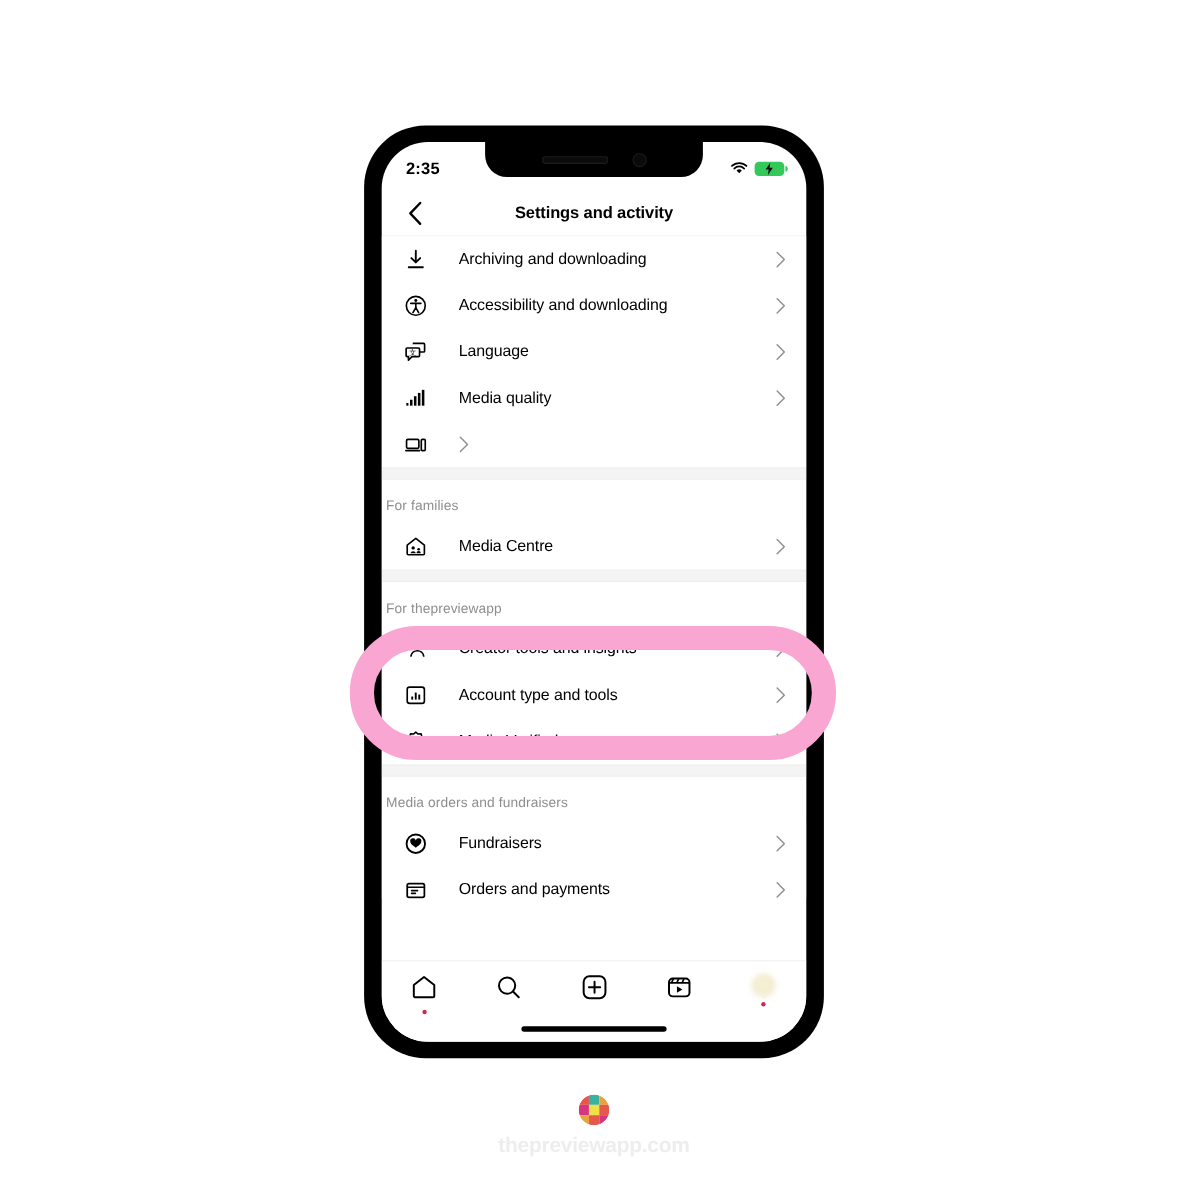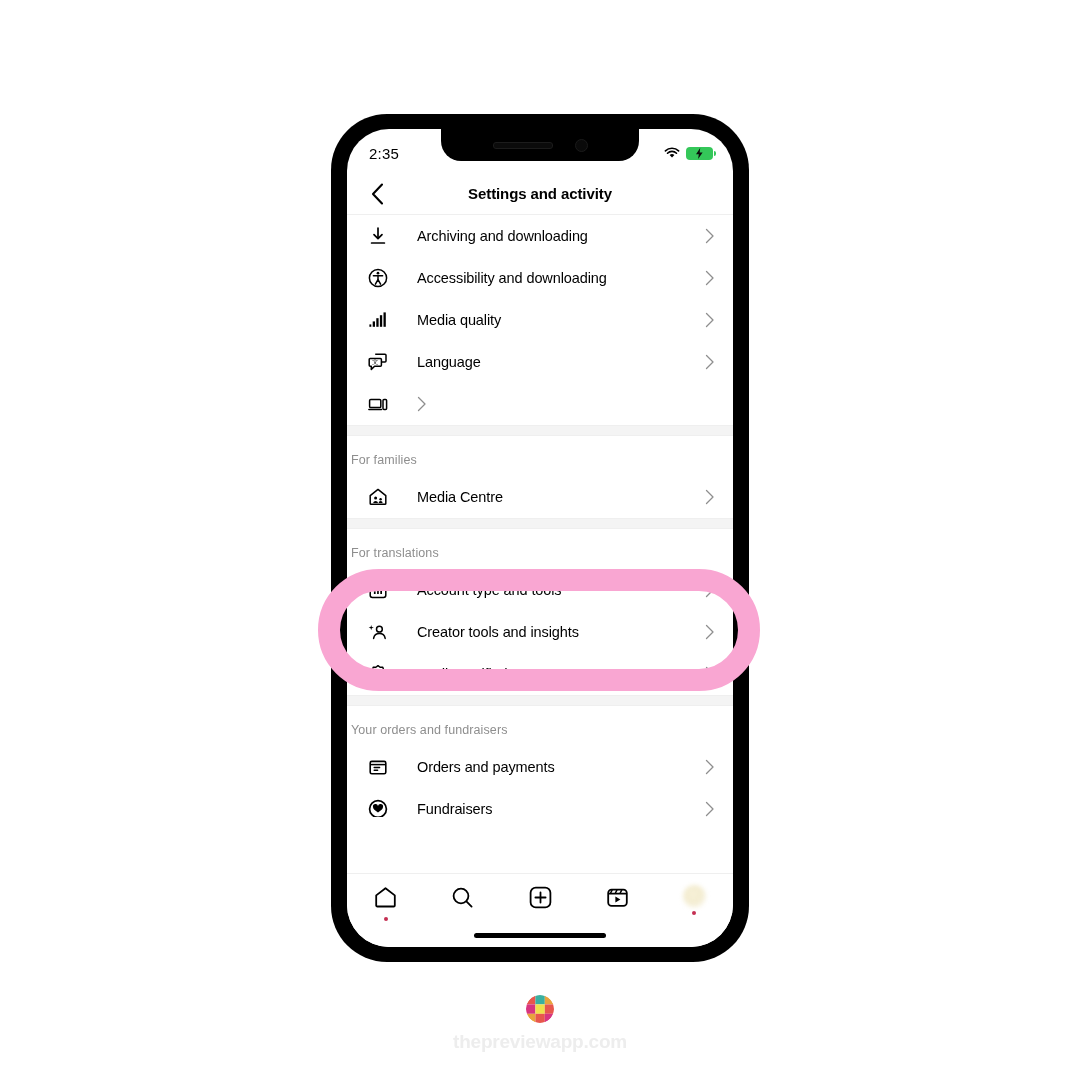--- a/index.html
+++ b/index.html
@@ -74,21 +74,21 @@
     height: 44px;
     display: flex;
     align-items: center;
     justify-content: space-between;
     padding: 0 20px 0 22px;
     box-sizing: border-box;
     z-index: 20;
   }
   #status-time {
     font-size: 15px;
-    font-weight: normal;
+    font-weight: bold;
     color: #000;
     letter-spacing: 0.2px;
     margin-top: 4px;
   }
   #status-right {
     display: flex;
     align-items: center;
     gap: 6px;
     margin-top: 4px;
   }
@@ -351,54 +351,54 @@
           <span class="chevron">
             <svg width="10" height="16" viewBox="0 0 10 16">
                 <path d="M1.5 1.5 L8 8 L1.5 14.5" stroke="#8e8e8e" stroke-width="1.3" fill="none" stroke-linecap="round" stroke-linejoin="round"></path>
               </svg>
           </span>
         </div>
 
         <div class="row">
           <span class="row-icon">
             <svg width="20" height="20" viewBox="0 0 20 20">
+              <path d="M7.2 2.2 H17 a1 1 0 0 1 1 1 V9 a1 1 0 0 1 -1 1 H13.8" stroke="#000" stroke-width="1.5" fill="none" stroke-linejoin="round"></path>
+              <path d="M2.2 6.4 H12.4 a1 1 0 0 1 1 1 V13.2 a1 1 0 0 1 -1 1 H6.6 L3.3 17.4 V14.2 H2.2 a1 1 0 0 1 -1 -1 V7.4 a1 1 0 0 1 1 -1 Z" stroke="#000" stroke-width="1.5" fill="#fff" stroke-linejoin="round"></path>
+              <text x="7.3" y="12.4" font-size="6.4" font-family="'Liberation Sans', sans-serif" text-anchor="middle" fill="#000">文</text>
+            </svg>
+          </span>
+          <span class="row-label">Language</span>
+          <span class="chevron">
+            <svg width="10" height="16" viewBox="0 0 10 16">
+                <path d="M1.5 1.5 L8 8 L1.5 14.5" stroke="#8e8e8e" stroke-width="1.3" fill="none" stroke-linecap="round" stroke-linejoin="round"></path>
+              </svg>
+          </span>
+        </div>
+
+        <div class="row">
+          <span class="row-icon">
+            <svg width="20" height="20" viewBox="0 0 20 20">
               <rect x="1.4" y="14.4" width="1.9" height="2.4" fill="#000"></rect>
               <rect x="4.7" y="11.4" width="2.3" height="5.4" fill="#000"></rect>
               <rect x="8.3" y="8.2" width="2.3" height="8.6" fill="#000"></rect>
               <rect x="11.9" y="5.2" width="2.3" height="11.6" fill="#000"></rect>
               <rect x="15.5" y="2.4" width="2.3" height="14.4" fill="#000"></rect>
             </svg>
           </span>
           <span class="row-label">Media quality</span>
           <span class="chevron">
             <svg width="10" height="16" viewBox="0 0 10 16">
                 <path d="M1.5 1.5 L8 8 L1.5 14.5" stroke="#8e8e8e" stroke-width="1.3" fill="none" stroke-linecap="round" stroke-linejoin="round"></path>
               </svg>
           </span>
         </div>
 
         <div class="row">
           <span class="row-icon">
             <svg width="20" height="20" viewBox="0 0 20 20">
-              <path d="M7.2 2.2 H17 a1 1 0 0 1 1 1 V9 a1 1 0 0 1 -1 1 H13.8" stroke="#000" stroke-width="1.5" fill="none" stroke-linejoin="round"></path>
-              <path d="M2.2 6.4 H12.4 a1 1 0 0 1 1 1 V13.2 a1 1 0 0 1 -1 1 H6.6 L3.3 17.4 V14.2 H2.2 a1 1 0 0 1 -1 -1 V7.4 a1 1 0 0 1 1 -1 Z" stroke="#000" stroke-width="1.5" fill="#fff" stroke-linejoin="round"></path>
-              <text x="7.3" y="12.4" font-size="6.4" font-family="'Liberation Sans', sans-serif" text-anchor="middle" fill="#000">文</text>
-            </svg>
-          </span>
-          <span class="row-label">Language</span>
-          <span class="chevron">
-            <svg width="10" height="16" viewBox="0 0 10 16">
-                <path d="M1.5 1.5 L8 8 L1.5 14.5" stroke="#8e8e8e" stroke-width="1.3" fill="none" stroke-linecap="round" stroke-linejoin="round"></path>
-              </svg>
-          </span>
-        </div>
-
-        <div class="row">
-          <span class="row-icon">
-            <svg width="20" height="20" viewBox="0 0 20 20">
               <rect x="1.6" y="5.4" width="11.2" height="8.2" rx="1.2" stroke="#000" stroke-width="1.5" fill="none"></rect>
               <path d="M0.9 15.6 H13.5" stroke="#000" stroke-width="1.5" stroke-linecap="round"></path>
               <rect x="15" y="5.4" width="3.6" height="10.2" rx="1" stroke="#000" stroke-width="1.5" fill="none"></rect>
             </svg>
           </span>
           <span class="chevron">
             <svg width="10" height="16" viewBox="0 0 10 16">
                 <path d="M1.5 1.5 L8 8 L1.5 14.5" stroke="#8e8e8e" stroke-width="1.3" fill="none" stroke-linecap="round" stroke-linejoin="round"></path>
               </svg>
           </span>
@@ -424,21 +424,37 @@
             <svg width="10" height="16" viewBox="0 0 10 16">
                 <path d="M1.5 1.5 L8 8 L1.5 14.5" stroke="#8e8e8e" stroke-width="1.3" fill="none" stroke-linecap="round" stroke-linejoin="round"></path>
               </svg>
           </span>
         </div>
       </div>
 
       <div class="section-gap"></div>
 
       <div>
-        <div class="section-header">For translations</div>
+        <div class="section-header">For thepreviewapp</div>
+
+        <div class="row">
+          <span class="row-icon">
+            <svg width="20" height="20" viewBox="0 0 20 20">
+              <path d="M3.2 3 L3.8 5 L5.8 5.6 L3.8 6.2 L3.2 8.2 L2.6 6.2 L0.6 5.6 L2.6 5 Z" fill="#000"></path>
+              <circle cx="11.4" cy="7.2" r="2.9" stroke="#000" stroke-width="1.5" fill="none"></circle>
+              <path d="M5.6 16.4 a5.9 5.9 0 0 1 11.6 0" stroke="#000" stroke-width="1.5" fill="none" stroke-linecap="round"></path>
+            </svg>
+          </span>
+          <span class="row-label">Creator tools and insights</span>
+          <span class="chevron">
+            <svg width="10" height="16" viewBox="0 0 10 16">
+                <path d="M1.5 1.5 L8 8 L1.5 14.5" stroke="#8e8e8e" stroke-width="1.3" fill="none" stroke-linecap="round" stroke-linejoin="round"></path>
+              </svg>
+          </span>
+        </div>
 
         <div class="row">
           <span class="row-icon">
             <svg width="20" height="20" viewBox="0 0 20 20">
               <rect x="2.2" y="2.6" width="15.6" height="14.8" rx="2.2" stroke="#000" stroke-width="1.5" fill="none"></rect>
               <rect x="5.9" y="11.2" width="1.7" height="2.8" fill="#000"></rect>
               <rect x="9.1" y="7.6" width="1.7" height="6.4" fill="#000"></rect>
               <rect x="12.3" y="9.4" width="1.7" height="4.6" fill="#000"></rect>
             </svg>
           </span>
@@ -446,78 +462,62 @@
           <span class="chevron">
             <svg width="10" height="16" viewBox="0 0 10 16">
                 <path d="M1.5 1.5 L8 8 L1.5 14.5" stroke="#8e8e8e" stroke-width="1.3" fill="none" stroke-linecap="round" stroke-linejoin="round"></path>
               </svg>
           </span>
         </div>
 
         <div class="row">
           <span class="row-icon">
             <svg width="20" height="20" viewBox="0 0 20 20">
-              <path d="M3.2 3 L3.8 5 L5.8 5.6 L3.8 6.2 L3.2 8.2 L2.6 6.2 L0.6 5.6 L2.6 5 Z" fill="#000"></path>
-              <circle cx="11.4" cy="7.2" r="2.9" stroke="#000" stroke-width="1.5" fill="none"></circle>
-              <path d="M5.6 16.4 a5.9 5.9 0 0 1 11.6 0" stroke="#000" stroke-width="1.5" fill="none" stroke-linecap="round"></path>
-            </svg>
-          </span>
-          <span class="row-label">Creator tools and insights</span>
-          <span class="chevron">
-            <svg width="10" height="16" viewBox="0 0 10 16">
-                <path d="M1.5 1.5 L8 8 L1.5 14.5" stroke="#8e8e8e" stroke-width="1.3" fill="none" stroke-linecap="round" stroke-linejoin="round"></path>
-              </svg>
-          </span>
-        </div>
-
-        <div class="row">
-          <span class="row-icon">
-            <svg width="20" height="20" viewBox="0 0 20 20">
               <path d="M10 1.6 L12.1 3.3 L14.8 3.1 L15.5 5.7 L17.9 7 L17 9.6 L17.9 12.2 L15.5 13.5 L14.8 16.1 L12.1 15.9 L10 17.6 L7.9 15.9 L5.2 16.1 L4.5 13.5 L2.1 12.2 L3 9.6 L2.1 7 L4.5 5.7 L5.2 3.1 L7.9 3.3 Z" stroke="#000" stroke-width="1.4" fill="none" stroke-linejoin="round"></path>
             </svg>
           </span>
           <span class="row-label">Media Verified</span>
           <span class="row-value">Not subscribed</span>
           <span class="chevron">
             <svg width="10" height="16" viewBox="0 0 10 16">
                 <path d="M1.5 1.5 L8 8 L1.5 14.5" stroke="#8e8e8e" stroke-width="1.3" fill="none" stroke-linecap="round" stroke-linejoin="round"></path>
               </svg>
           </span>
         </div>
       </div>
 
       <div class="section-gap"></div>
 
       <div>
-        <div class="section-header">Your orders and fundraisers</div>
+        <div class="section-header">Media orders and fundraisers</div>
+
+        <div class="row">
+          <span class="row-icon">
+            <svg width="20" height="20" viewBox="0 0 20 20">
+              <circle cx="10" cy="10" r="8.4" stroke="#000" stroke-width="1.7" fill="none"></circle>
+              <path d="M10 13.6 C6.3 11.2 5 9.8 5 8.1 A2.5 2.5 0 0 1 10 7 A2.5 2.5 0 0 1 15 8.1 C15 9.8 13.7 11.2 10 13.6 Z" fill="#000"></path>
+            </svg>
+          </span>
+          <span class="row-label">Fundraisers</span>
+          <span class="chevron">
+            <svg width="10" height="16" viewBox="0 0 10 16">
+                <path d="M1.5 1.5 L8 8 L1.5 14.5" stroke="#8e8e8e" stroke-width="1.3" fill="none" stroke-linecap="round" stroke-linejoin="round"></path>
+              </svg>
+          </span>
+        </div>
 
         <div class="row">
           <span class="row-icon">
             <svg width="20" height="20" viewBox="0 0 20 20">
               <rect x="2.2" y="4.4" width="15.6" height="12.4" rx="1.6" stroke="#000" stroke-width="1.6" fill="none"></rect>
               <path d="M2.6 7.6 H17.4" stroke="#000" stroke-width="1.5"></path>
               <path d="M6.2 10.6 H11.6 M6.2 13.2 H9.6" stroke="#000" stroke-width="1.5" stroke-linecap="round"></path>
             </svg>
           </span>
           <span class="row-label">Orders and payments</span>
-          <span class="chevron">
-            <svg width="10" height="16" viewBox="0 0 10 16">
-                <path d="M1.5 1.5 L8 8 L1.5 14.5" stroke="#8e8e8e" stroke-width="1.3" fill="none" stroke-linecap="round" stroke-linejoin="round"></path>
-              </svg>
-          </span>
-        </div>
-
-        <div class="row">
-          <span class="row-icon">
-            <svg width="20" height="20" viewBox="0 0 20 20">
-              <circle cx="10" cy="10" r="8.4" stroke="#000" stroke-width="1.7" fill="none"></circle>
-              <path d="M10 13.6 C6.3 11.2 5 9.8 5 8.1 A2.5 2.5 0 0 1 10 7 A2.5 2.5 0 0 1 15 8.1 C15 9.8 13.7 11.2 10 13.6 Z" fill="#000"></path>
-            </svg>
-          </span>
-          <span class="row-label">Fundraisers</span>
           <span class="chevron">
             <svg width="10" height="16" viewBox="0 0 10 16">
                 <path d="M1.5 1.5 L8 8 L1.5 14.5" stroke="#8e8e8e" stroke-width="1.3" fill="none" stroke-linecap="round" stroke-linejoin="round"></path>
               </svg>
           </span>
         </div>
       </div>
 
     </div>
 

